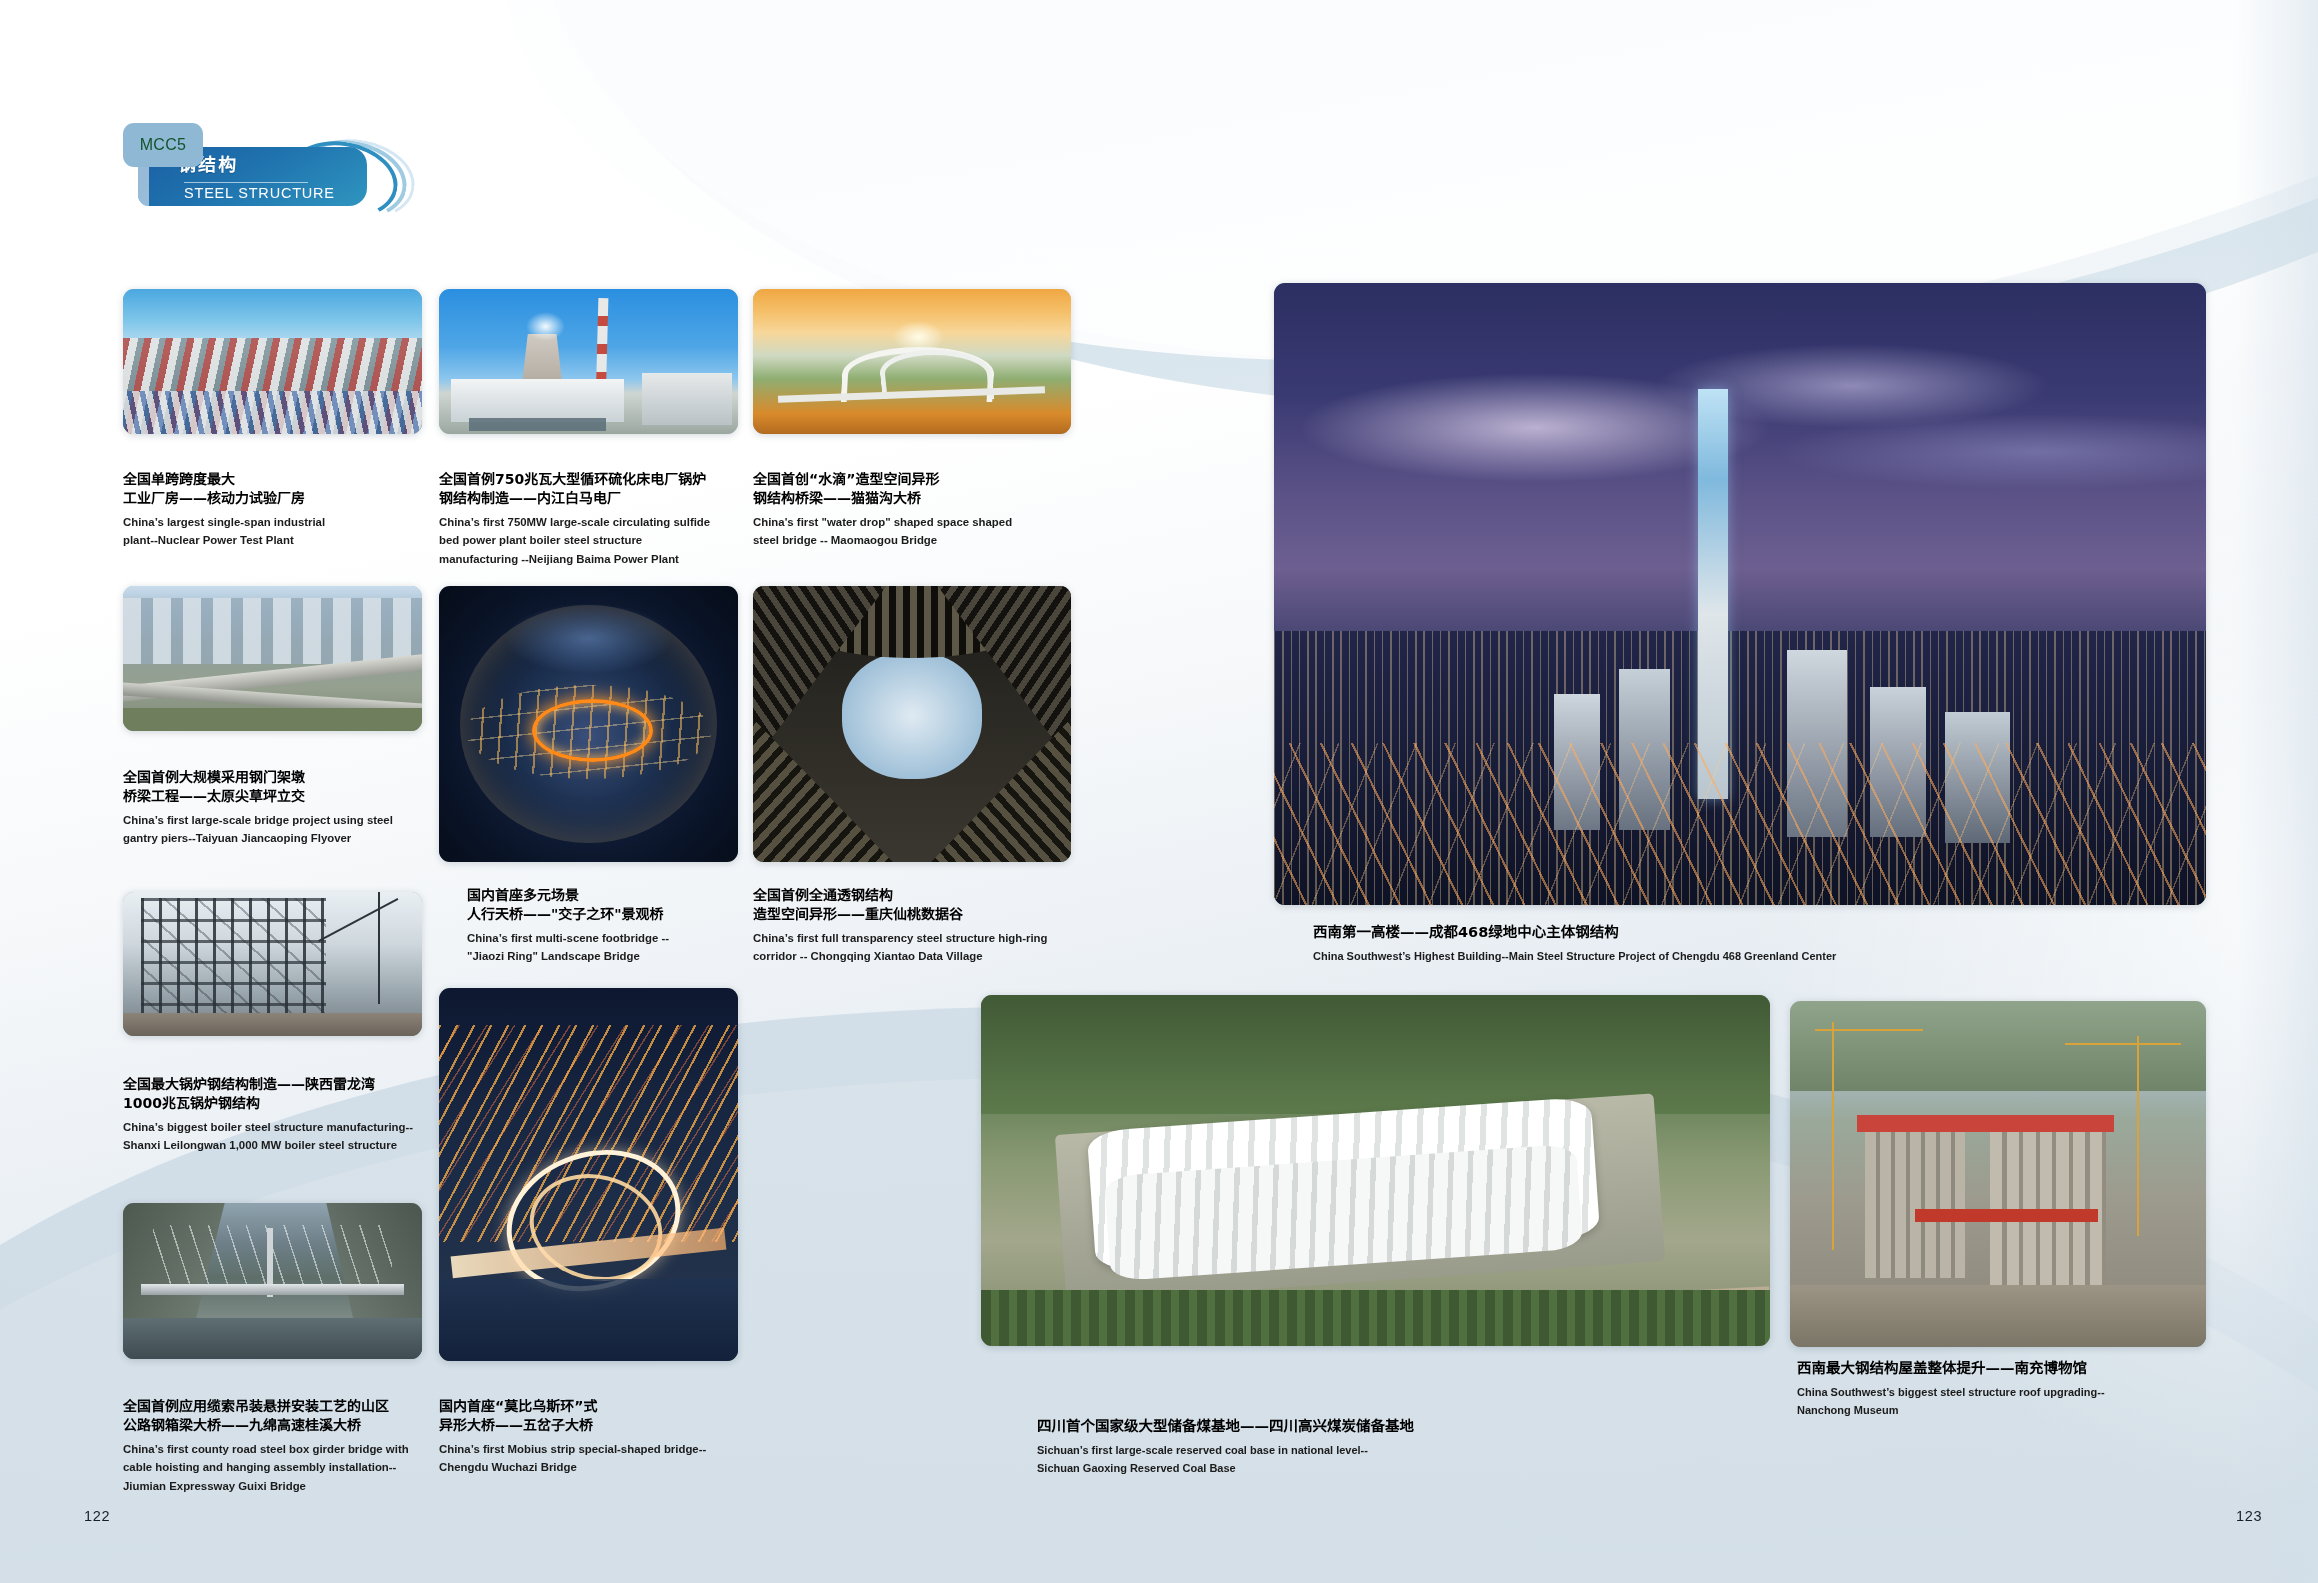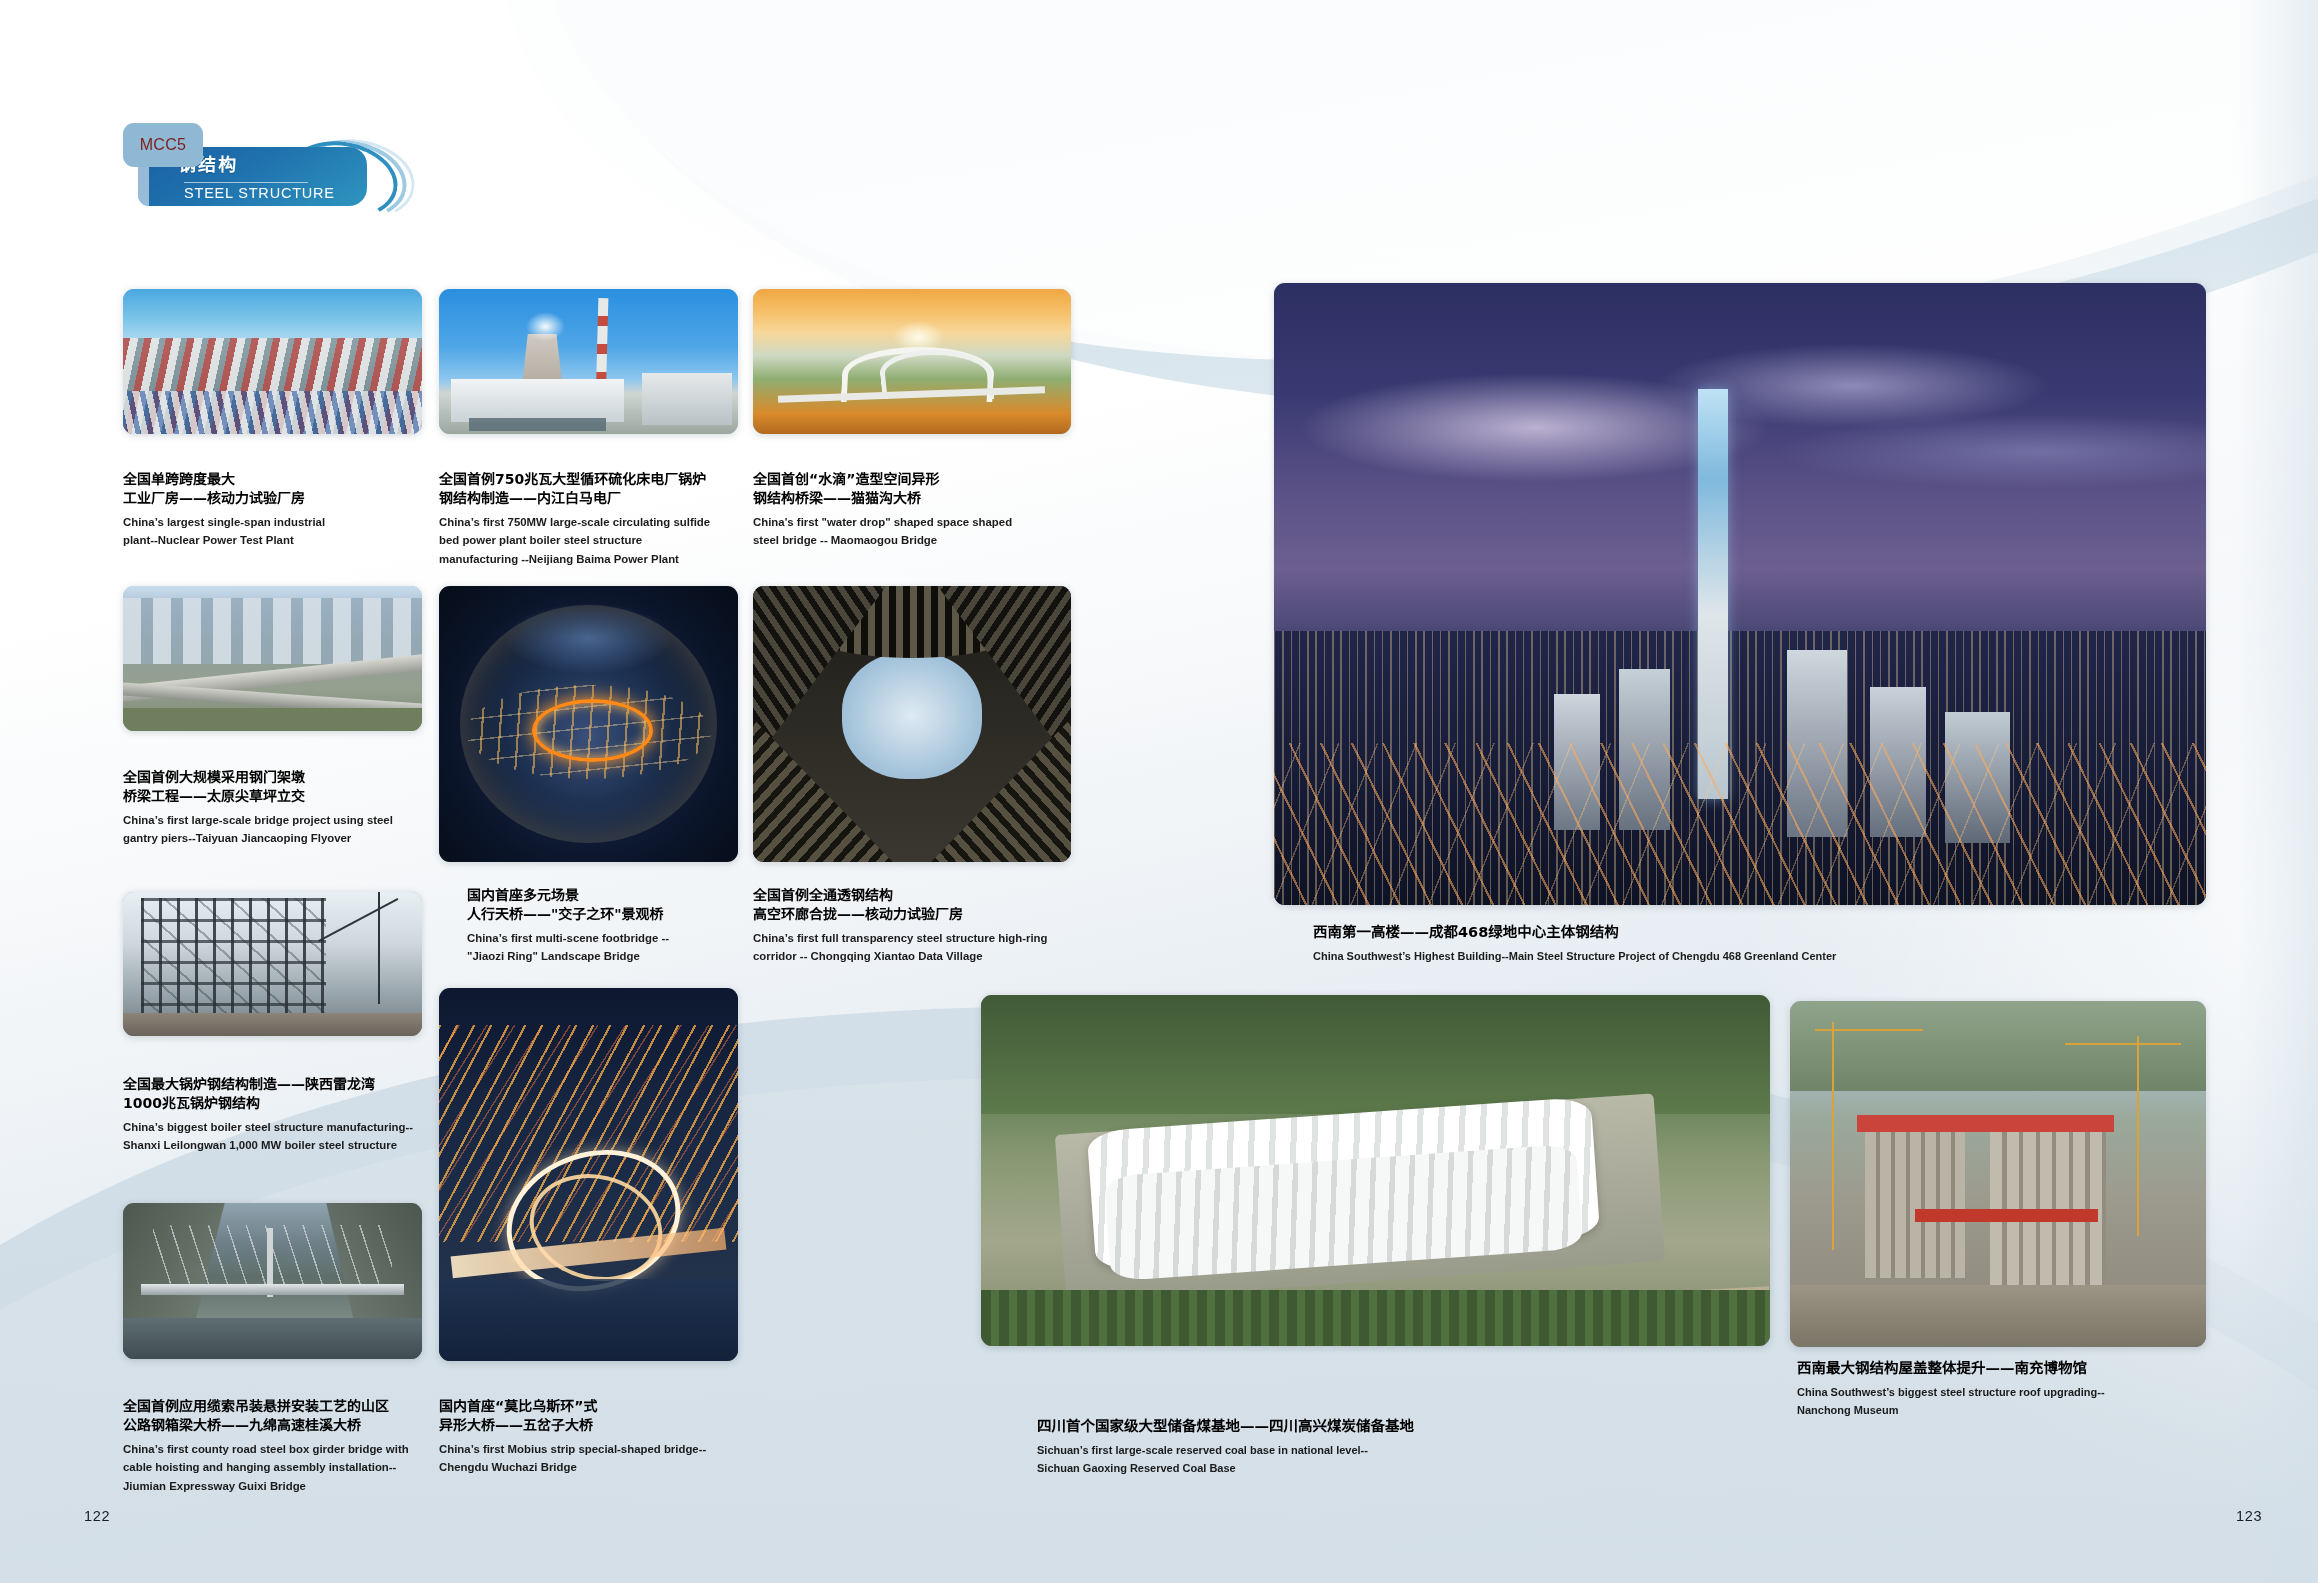--- a/index.html
+++ b/index.html
@@ -50,21 +50,21 @@
   .edgefade{
     position:absolute;right:0;top:0;width:83px;height:100%;
     background:linear-gradient(90deg,rgba(255,255,255,0),rgba(210,223,233,.55));
   }
 
   
   #section-header{position:absolute;left:123px;top:123px;width:276px;height:84px;}
   .hdr-tab{
     position:absolute;left:0;top:0;width:80px;height:44px;border-radius:11px;
     background:#8fb8d4;display:flex;align-items:center;justify-content:center;
-    color:#7f1d1d;font-size:16px;letter-spacing:0.3px;z-index:3;
+    color:#14532d;font-size:16px;letter-spacing:0.3px;z-index:3;
   }
   .hdr-plate{
     position:absolute;left:15px;top:23.5px;width:229px;height:59px;border-radius:11px 18px 18px 11px;
     background:linear-gradient(150deg,#1a5fa3 0%,#1f72ae 45%,#2f95bf 100%);
     z-index:2;overflow:hidden;
   }
   .hdr-plate-inner{position:absolute;left:0;top:0;right:0;bottom:0;}
   .hdr-lightbar{
     position:absolute;left:0;top:0;width:11px;height:100%;
     background:rgba(255,255,255,.55);
@@ -420,21 +420,21 @@
 
   <div class="cap" style="left:467px;top:886px;width:290px;">
     <div class="cn">国内首座多元场景
 人行天桥——"交子之环"景观桥</div>
     <div class="en">China’s first multi-scene footbridge --
 "Jiaozi Ring" Landscape Bridge</div>
   </div>
 
   <div class="cap" style="left:753px;top:886px;width:332px;">
     <div class="cn">全国首例全通透钢结构
-高空环廊合拢——核动力试验厂房</div>
+造型空间异形——重庆仙桃数据谷</div>
     <div class="en">China’s first full transparency steel structure high-ring
 corridor -- Chongqing Xiantao Data Village</div>
   </div>
 
   <div class="cap" style="left:123px;top:1075px;width:311px;">
     <div class="cn">全国最大锅炉钢结构制造——陕西雷龙湾
 1000兆瓦锅炉钢结构</div>
     <div class="en">China’s biggest boiler steel structure manufacturing--
 Shanxi Leilongwan 1,000 MW boiler steel structure</div>
   </div>

